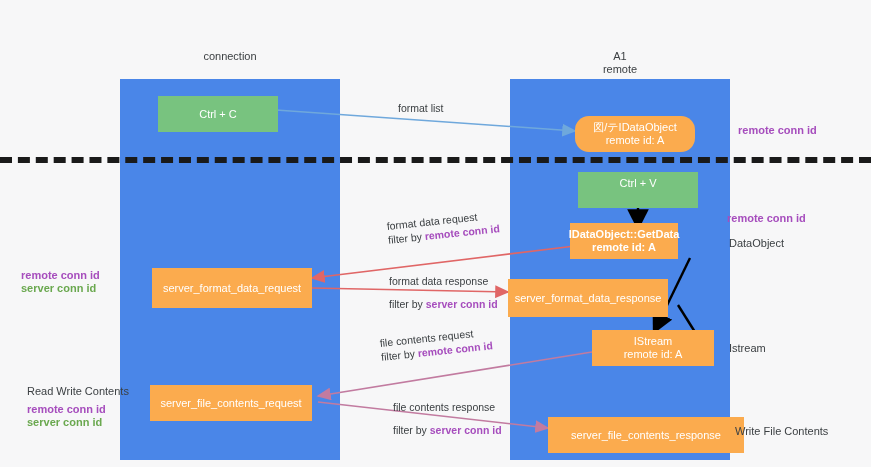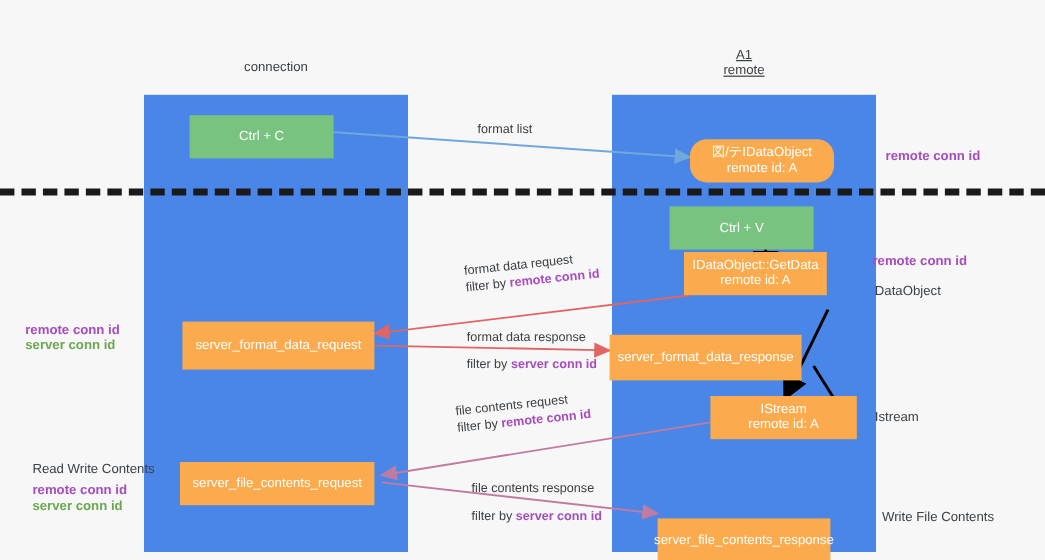--- a/index.html
+++ b/index.html
@@ -18,21 +18,21 @@
   #title{
     left:0;top:6px;width:871px;text-align:center;
     font-size:15px;line-height:20px;color:#3c4043;
   }
 
   
   .col-head{
     font-size:11px;line-height:13px;text-align:center;color:#3c4043;
   }
   #head-b1{left:120px;top:50px;width:220px;}
-  #head-a1{left:510px;top:40px;width:220px;text-decoration:underline;}
+  #head-a1{left:510px;top:50px;width:220px;}
 
   
   .lane{background:#4a86e8;}
   #lane-b1{left:120px;top:79px;width:220px;height:381px;}
   #lane-a1{left:510px;top:79px;width:220px;height:381px;}
 
   
   .box{
     box-sizing:border-box;
     display:flex;flex-direction:column;
@@ -117,25 +117,25 @@
 
   <div class="abs box green" style="left:158px;top:96px;width:120px;height:26px;">
     <span>Ctrl + C</span>
   </div>
 
   <div class="abs box orange" style="left:575px;top:116px;width:120px;height:30px;border-radius:14px;">
     <span>図/テIDataObject</span>
     <span class="l2">remote id: A</span>
   </div>
 
-  <div class="abs box green" style="left:558px;top:172px;width:120px;height:25px;">
+  <div class="abs box green" style="left:578px;top:172px;width:120px;height:25px;justify-content:flex-end;">
     <span>Ctrl + V</span>
   </div>
 
-  <div class="abs box orange" style="left:570px;top:210px;width:119px;height:32px;">
+  <div class="abs box orange" style="left:570px;top:223px;width:108px;height:32px;font-weight:bold;">
     <span>IDataObject::GetData</span>
     <span class="l2">remote id: A</span>
   </div>
 
   <div class="abs box orange" style="left:152px;top:268px;width:160px;height:40px;">
     <span>server_format_data_request</span>
   </div>
 
   <div class="abs box orange" style="left:508px;top:279px;width:160px;height:38px;">
     <span>server_format_data_response</span>
@@ -143,21 +143,21 @@
 
   <div class="abs box orange" style="left:592px;top:330px;width:122px;height:30px;">
     <span>IStream</span>
     <span class="l2">remote id: A</span>
   </div>
 
   <div class="abs box orange" style="left:150px;top:385px;width:162px;height:25px;">
     <span>server_file_contents_request</span>
   </div>
 
-  <div class="abs box orange" style="left:548px;top:432px;width:144px;height:26px;">
+  <div class="abs box orange" style="left:548px;top:417px;width:196px;height:26px;">
     <span>server_file_contents_response</span>
   </div>
 
   <div class="abs edgelabel" style="left:398px;top:101px;text-align:right;">format list</div>
 
   <div class="abs" style="left:386px;top:219px;transform:rotate(-6deg);transform-origin:left top;">
     <div class="edgelabel">format data request</div>
     <div class="edgelabel">
       <span class="plain">filter by </span><span class="purple">remote conn id</span>
     </div>

